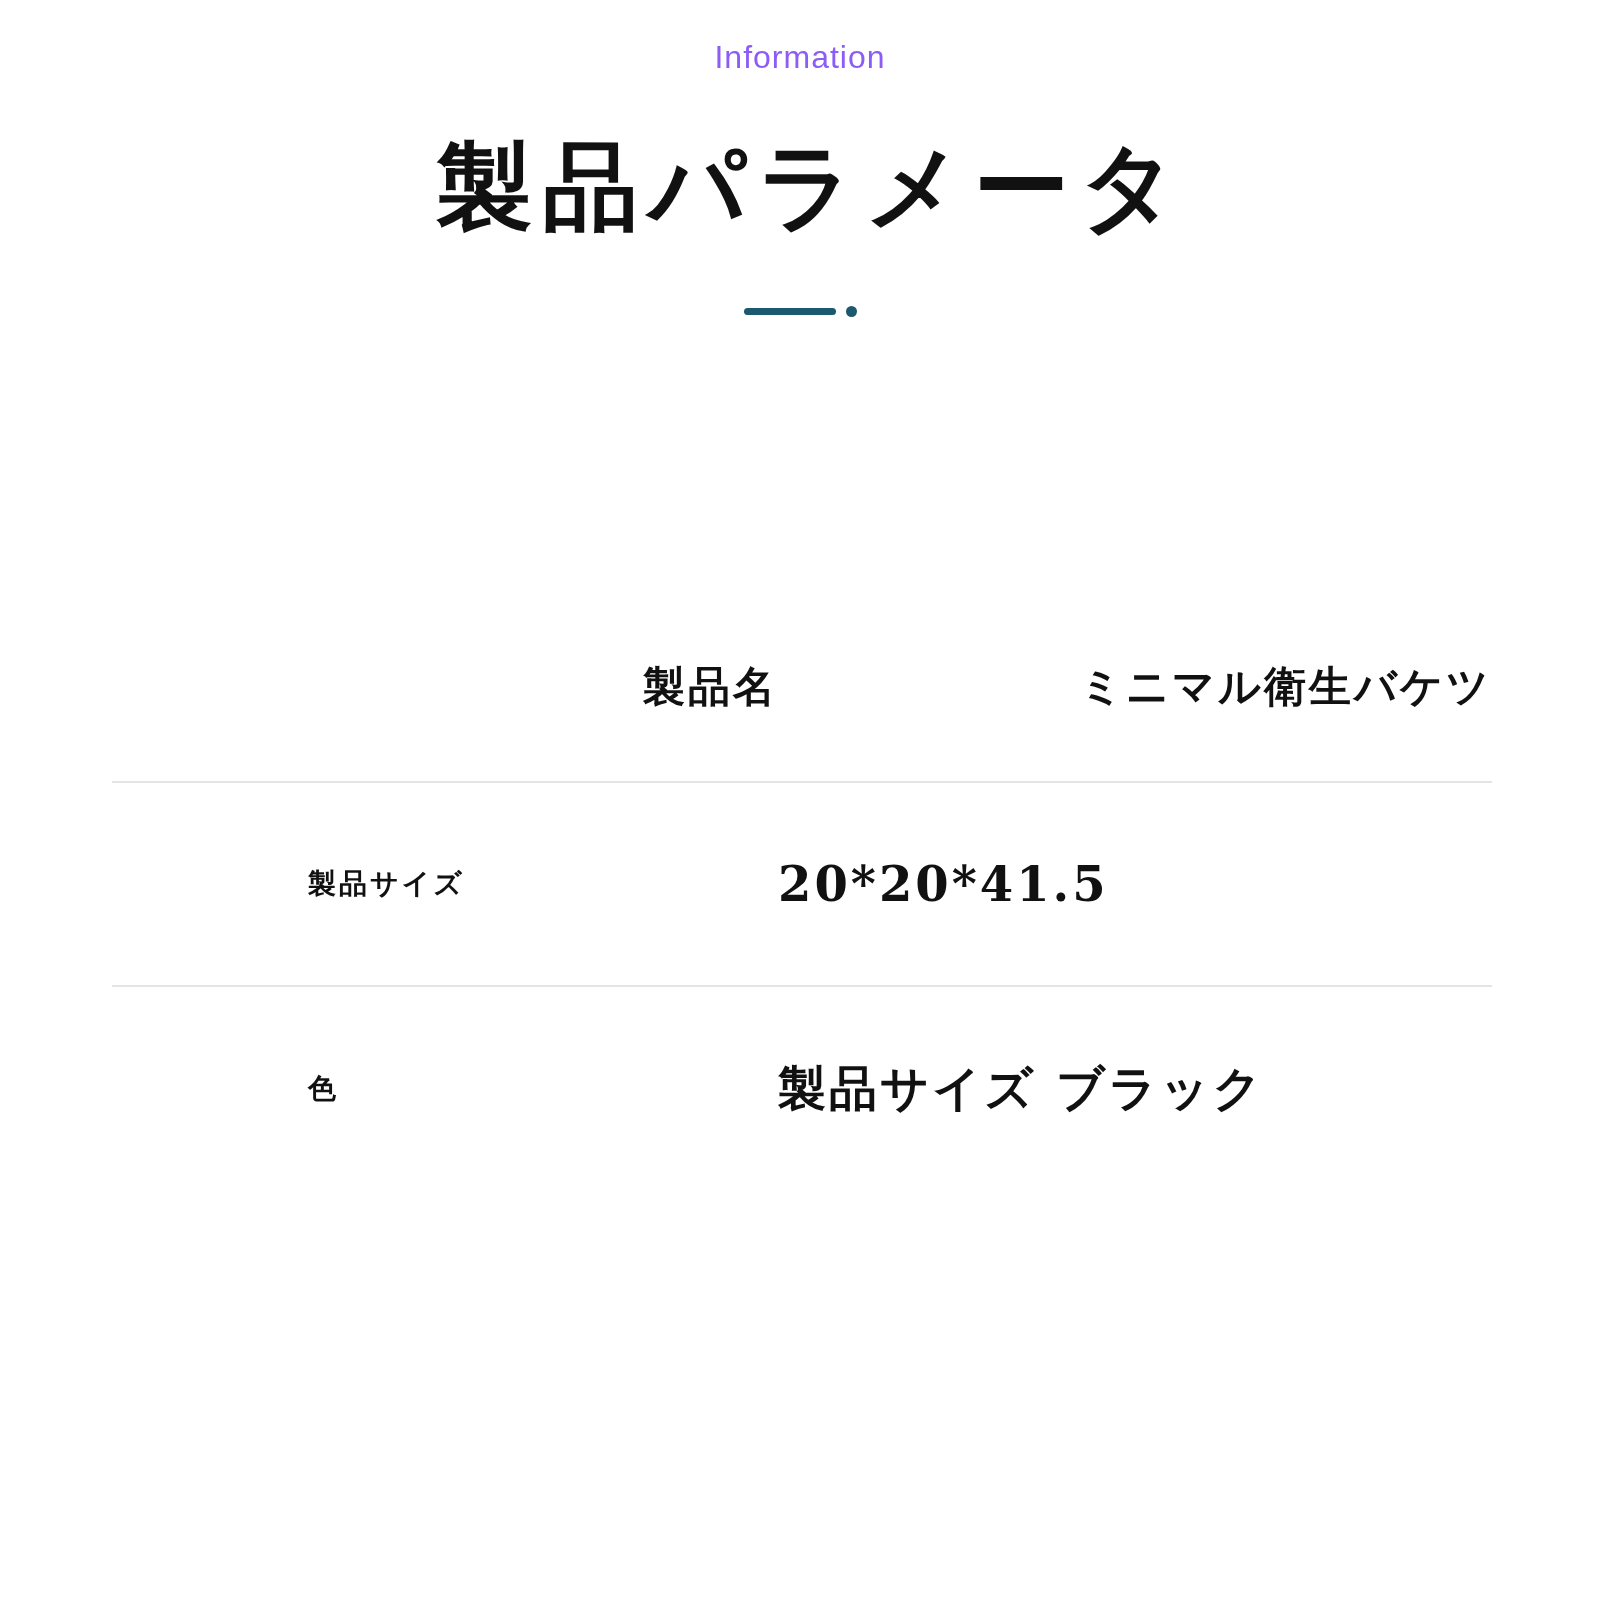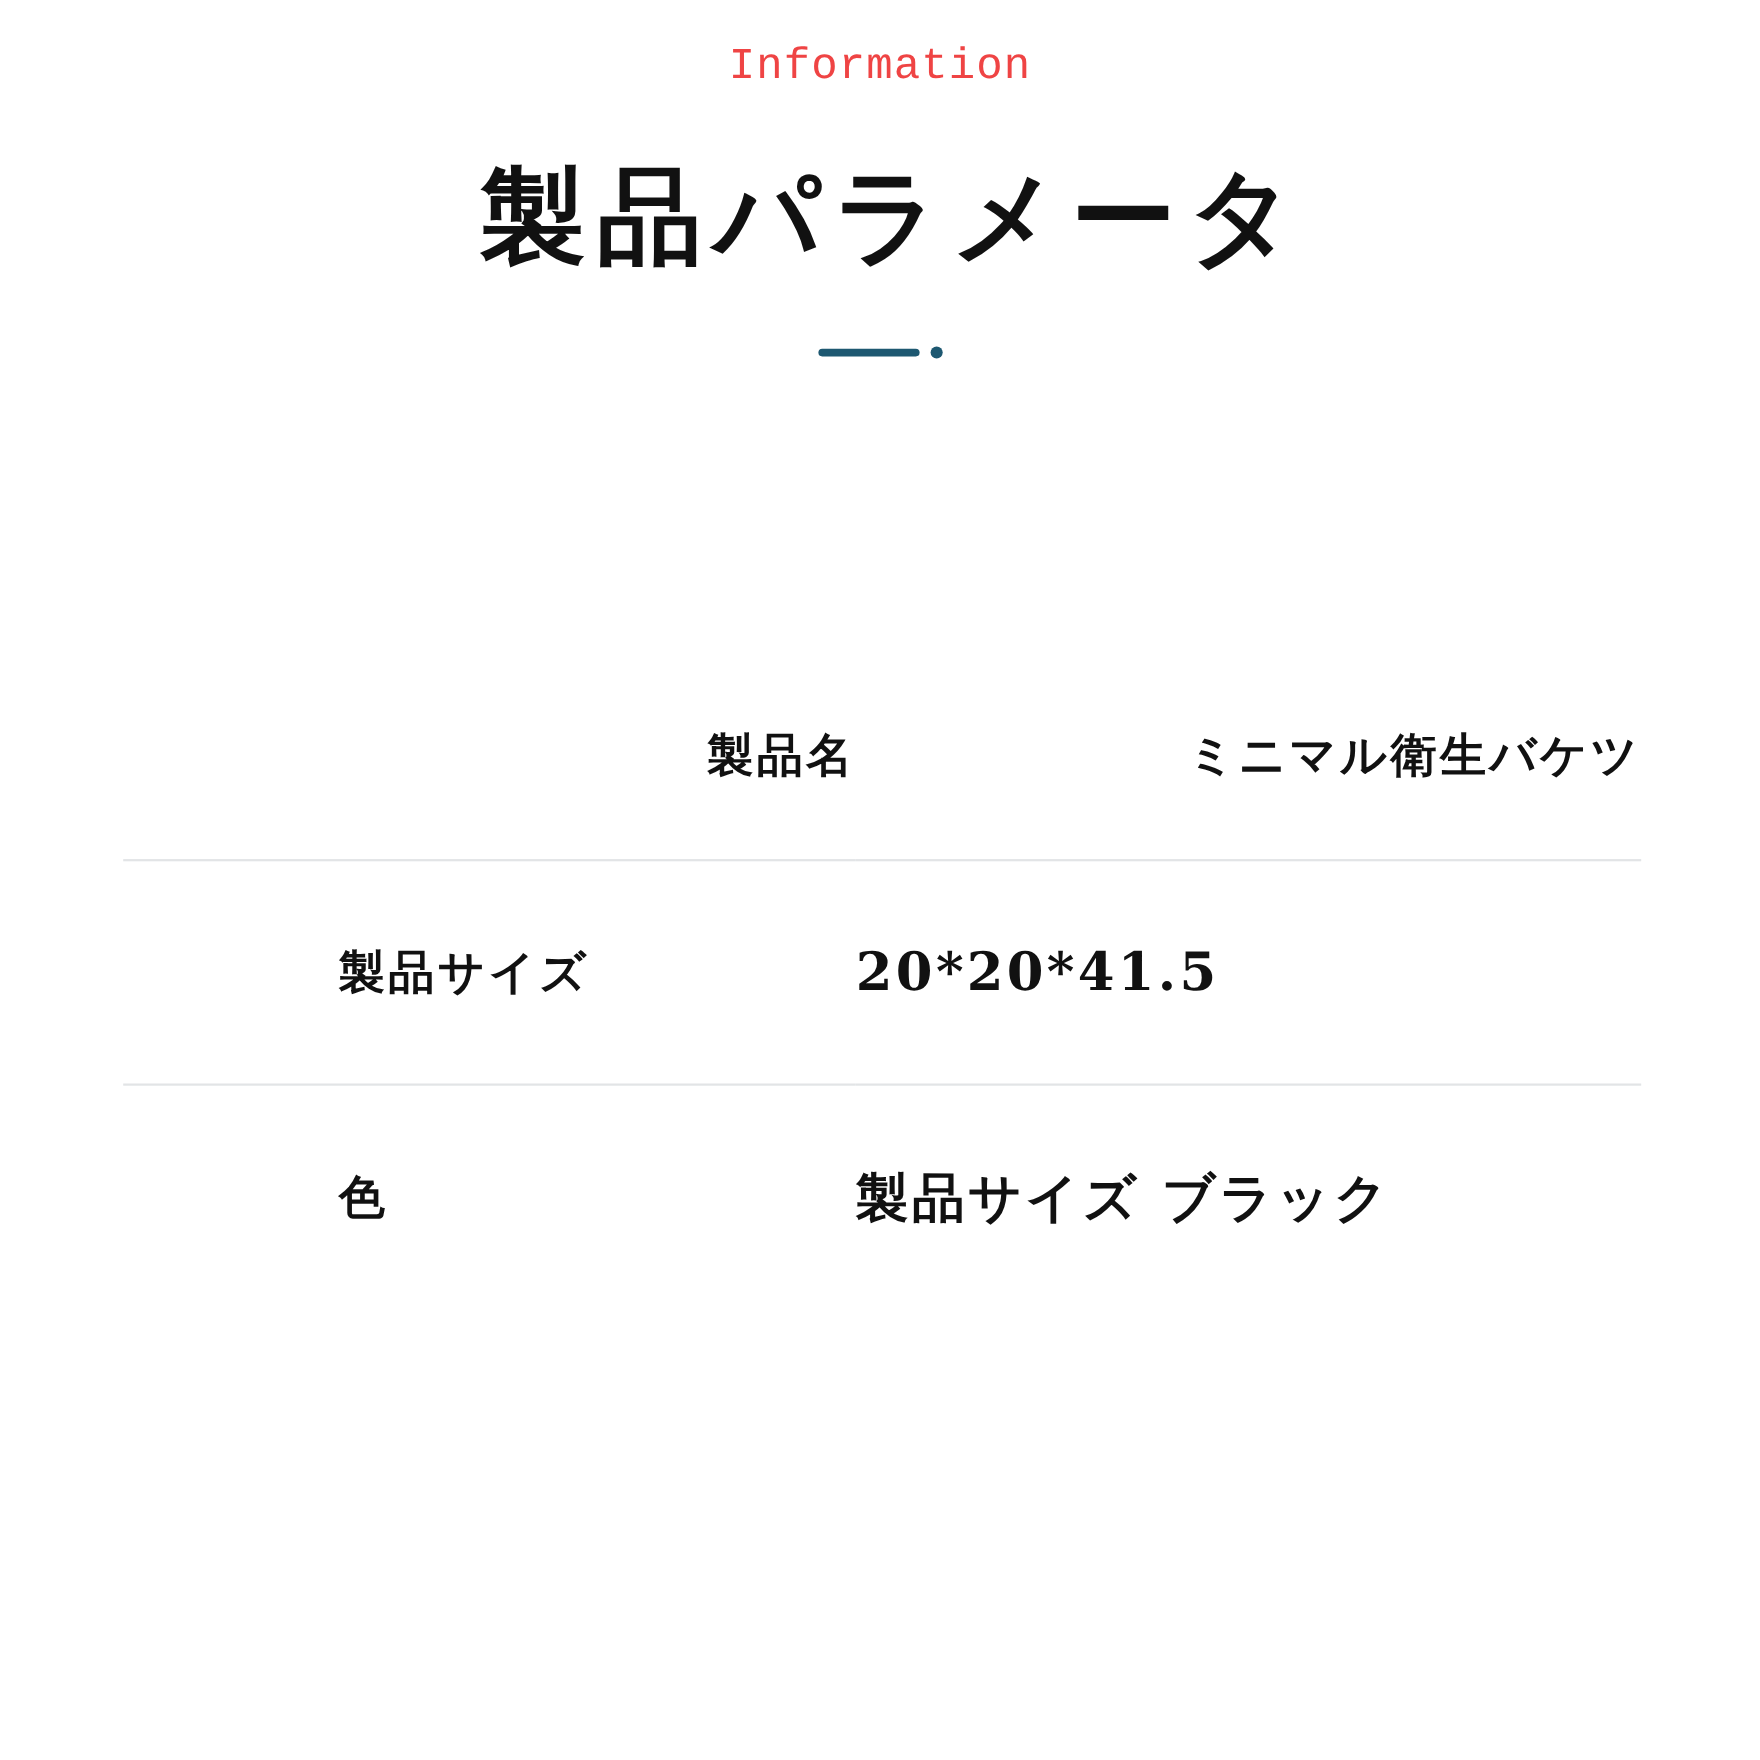--- a/index.html
+++ b/index.html
@@ -22,25 +22,25 @@
     box-sizing: border-box;
   }
 
   
   .header {
     text-align: center;
     padding-top: 38px;
   }
 
   .eyebrow {
-    font-family: Liberation Mono, monospace;
-    font-size: 40px;
+    font-family: Liberation Sans, sans-serif;
+    font-size: 32px;
     font-weight: 400;
     letter-spacing: 1px;
-    color: #ef4444;
+    color: #8b5cf6;
     line-height: 1.2;
   }
 
   .main-title {
     margin-top: 58px;
     font-family: "DejaVu Serif", serif;
     font-size: 96px;
     font-weight: 700;
     letter-spacing: 10px;
     color: #111111;
@@ -90,21 +90,21 @@
   .spec-value {
     vertical-align: middle;
     font-family: "DejaVu Serif", serif;
     color: #111111;
     padding: 0;
   }
 
   .spec-label {
     width: 470px;
     padding-left: 196px;
-    font-size: 42px;
+    font-size: 28px;
     font-weight: 700;
     letter-spacing: 3px;
     white-space: nowrap;
   }
 
   .spec-value {
     font-size: 48px;
     font-weight: 700;
     letter-spacing: 3px;
     padding-left: 0;

